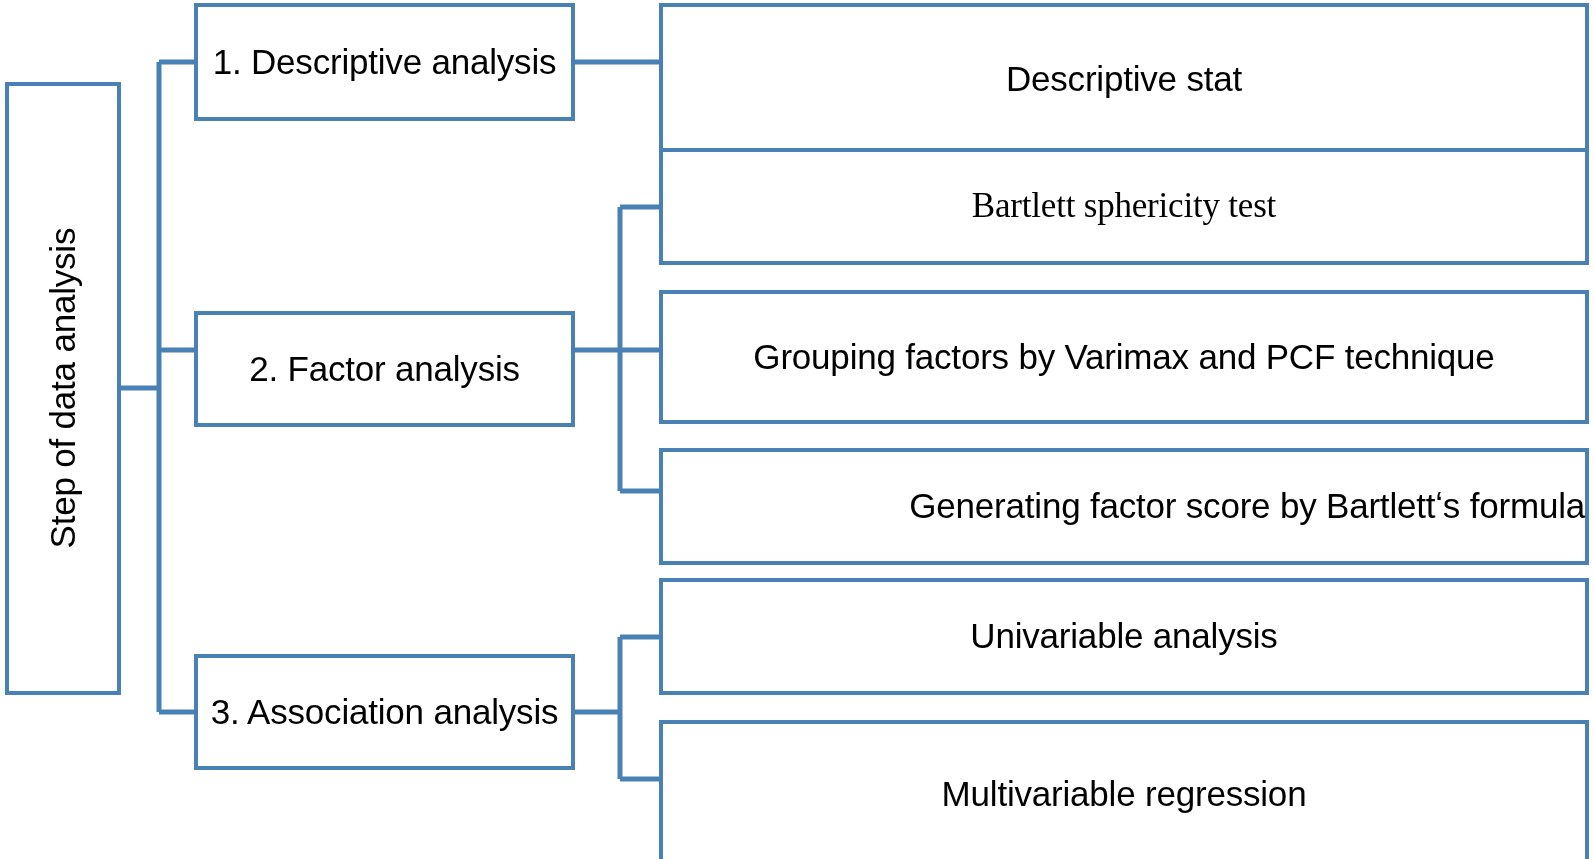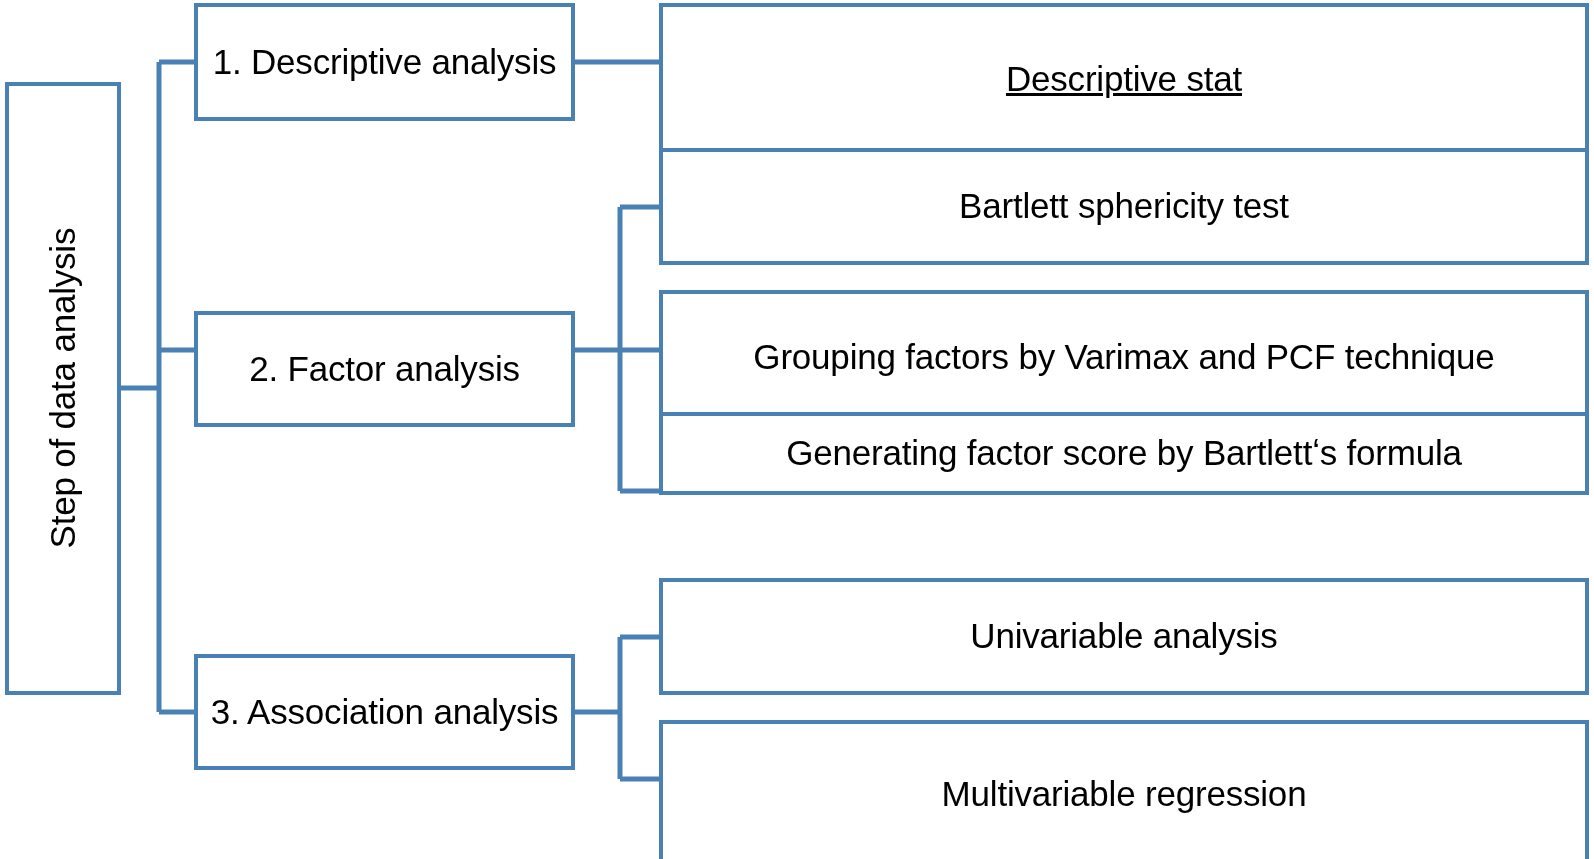--- a/index.html
+++ b/index.html
@@ -75,24 +75,24 @@
   #stage-0 { top: 3px;   height: 118px; }
   #stage-1 { top: 311px; height: 116px; }
   #stage-2 { top: 654px; height: 116px; }
 
   
   .task-node {
     left: 659px;
     width: 930px;
   }
   .task-node .label { font-size: 35px; white-space: nowrap; }
-  #task-0 { top: 3px;   height: 152px; text-decoration: underline; }
-  #task-1 { top: 148px; height: 117px; }
+  #task-0 { top: 3px;   height: 152px; }
+  #task-1 { top: 148px; height: 117px; font-family: Liberation Serif, serif; }
   #task-2 { top: 290px; height: 134px; }
-  #task-3 { top: 412px; height: 83px; }
+  #task-3 { top: 448px; height: 117px; justify-content: flex-end; }
   #task-4 { top: 578px; height: 117px; }
   #task-5 { top: 720px; height: 149px; }
 </style>
 </head>
 <body>
 
 <div id="canvas">
 
   <svg id="connectors" viewBox="0 0 1594 859" width="1594" height="859">
 

